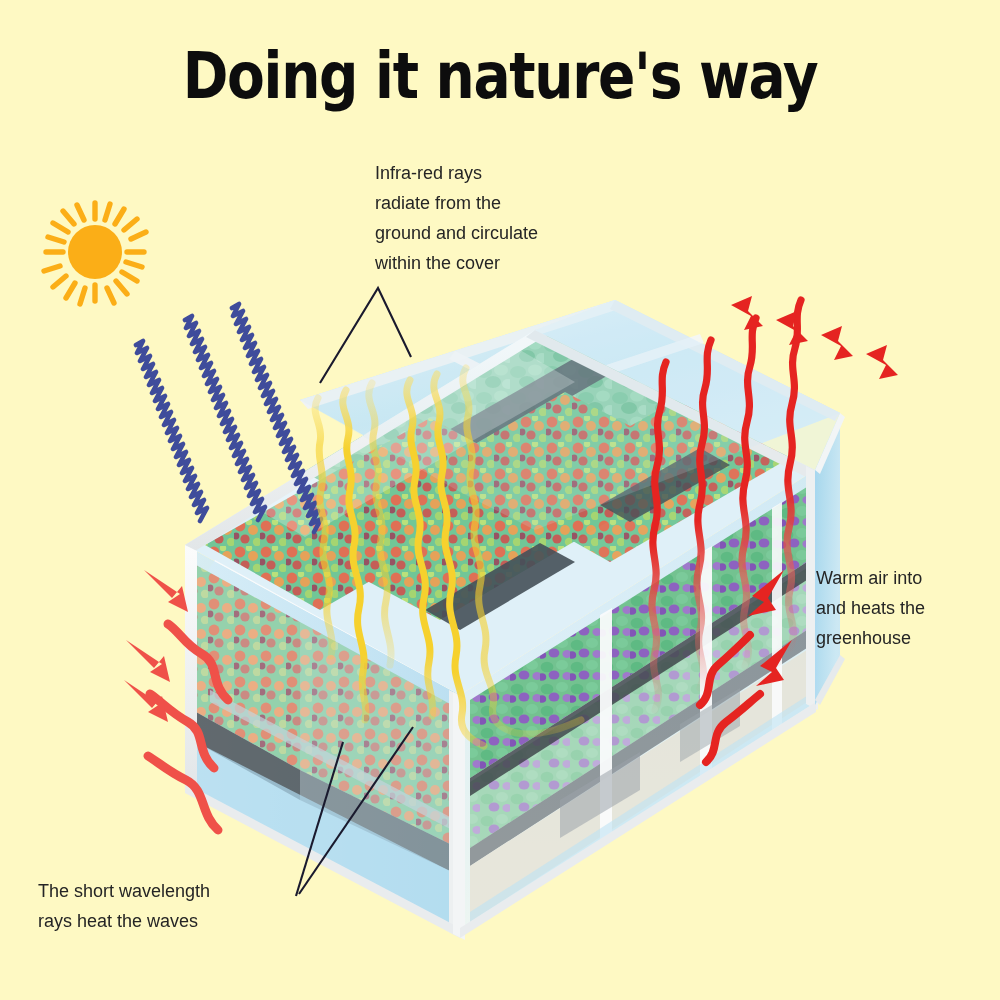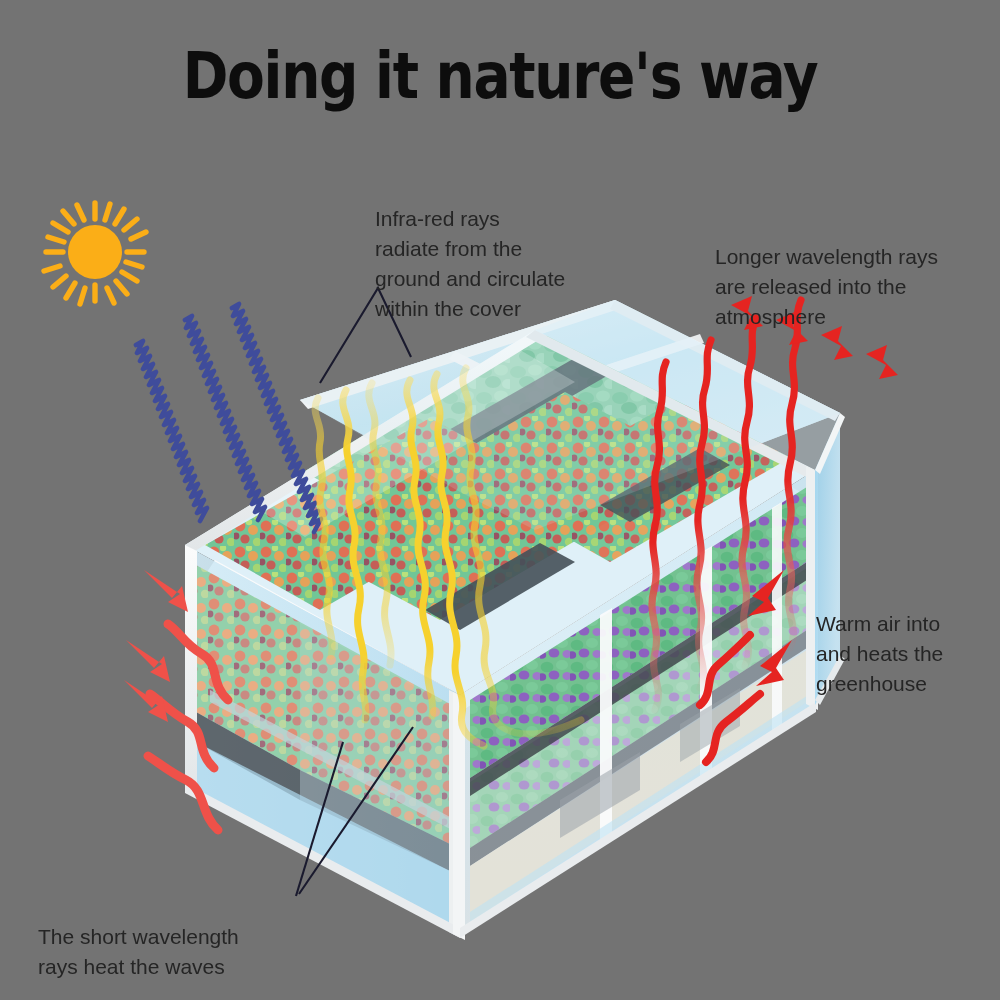--- a/index.html
+++ b/index.html
@@ -2,38 +2,37 @@
 <html><head>
 <meta charset="utf-8">
 <title>Doing it nature's way</title>
 <style>
   html,body{margin:0;padding:0;background:#ffffff;}
   body{
     width:1000px;height:1000px;
     font-family:"Liberation Sans","DejaVu Sans",sans-serif;
     overflow:hidden;position:relative;
   }
-  #stage{position:absolute;inset:0;width:1000px;height:1000px;background:#737373;}
+  #stage{position:absolute;inset:0;width:1000px;height:1000px;background:#fef9c3;}
   #stage svg.layer{position:absolute;left:0;top:0;width:1000px;height:1000px;}
 
   .title{
     position:absolute;left:0;top:44px;width:1000px;text-align:center;
     font-family:"DejaVu Sans","Liberation Sans",sans-serif;
     font-weight:bold;font-size:64px;letter-spacing:-1.5px;
     color:#0d0d0d;line-height:1;
     transform:scaleX(0.86);transform-origin:50% 50%;
     white-space:nowrap;
   }
 
   .label{
     position:absolute;
     font-family:"Liberation Sans","DejaVu Sans",sans-serif;
-    font-size:21px;line-height:30px;color:#252525;
+    font-size:18px;line-height:30px;color:#252525;
     white-space:pre-line;
-    margin-top:46px;
   }
   .lbl-sun      {left:168px;top:227px;width:190px;}
   .lbl-infrared {left:375px;top:158px;width:240px;}
   .lbl-longer   {left:715px;top:196px;width:260px;}
   .lbl-warm     {left:816px;top:563px;width:185px;}
   .lbl-short    {left:38px;top:876px;width:270px;}
 </style>
 </head>
 <body>
 
@@ -315,22 +314,19 @@
         <line x1="74" y1="224" x2="63" y2="211"></line>
         <line x1="84" y1="220" x2="77" y2="205"></line>
       </g>
     </g>
   </svg>
 
   <div class="label lbl-infrared">Infra-red rays
 radiate from the
 ground and circulate
 within the cover</div>
-  <div class="label lbl-longer">Longer wavelength rays
-are released into the
-atmosphere</div>
   <div class="label lbl-warm">Warm air into
 and heats the
 greenhouse</div>
   <div class="label lbl-short">The short wavelength
 rays heat the waves</div>
 
 </div>
 
 </body></html>

